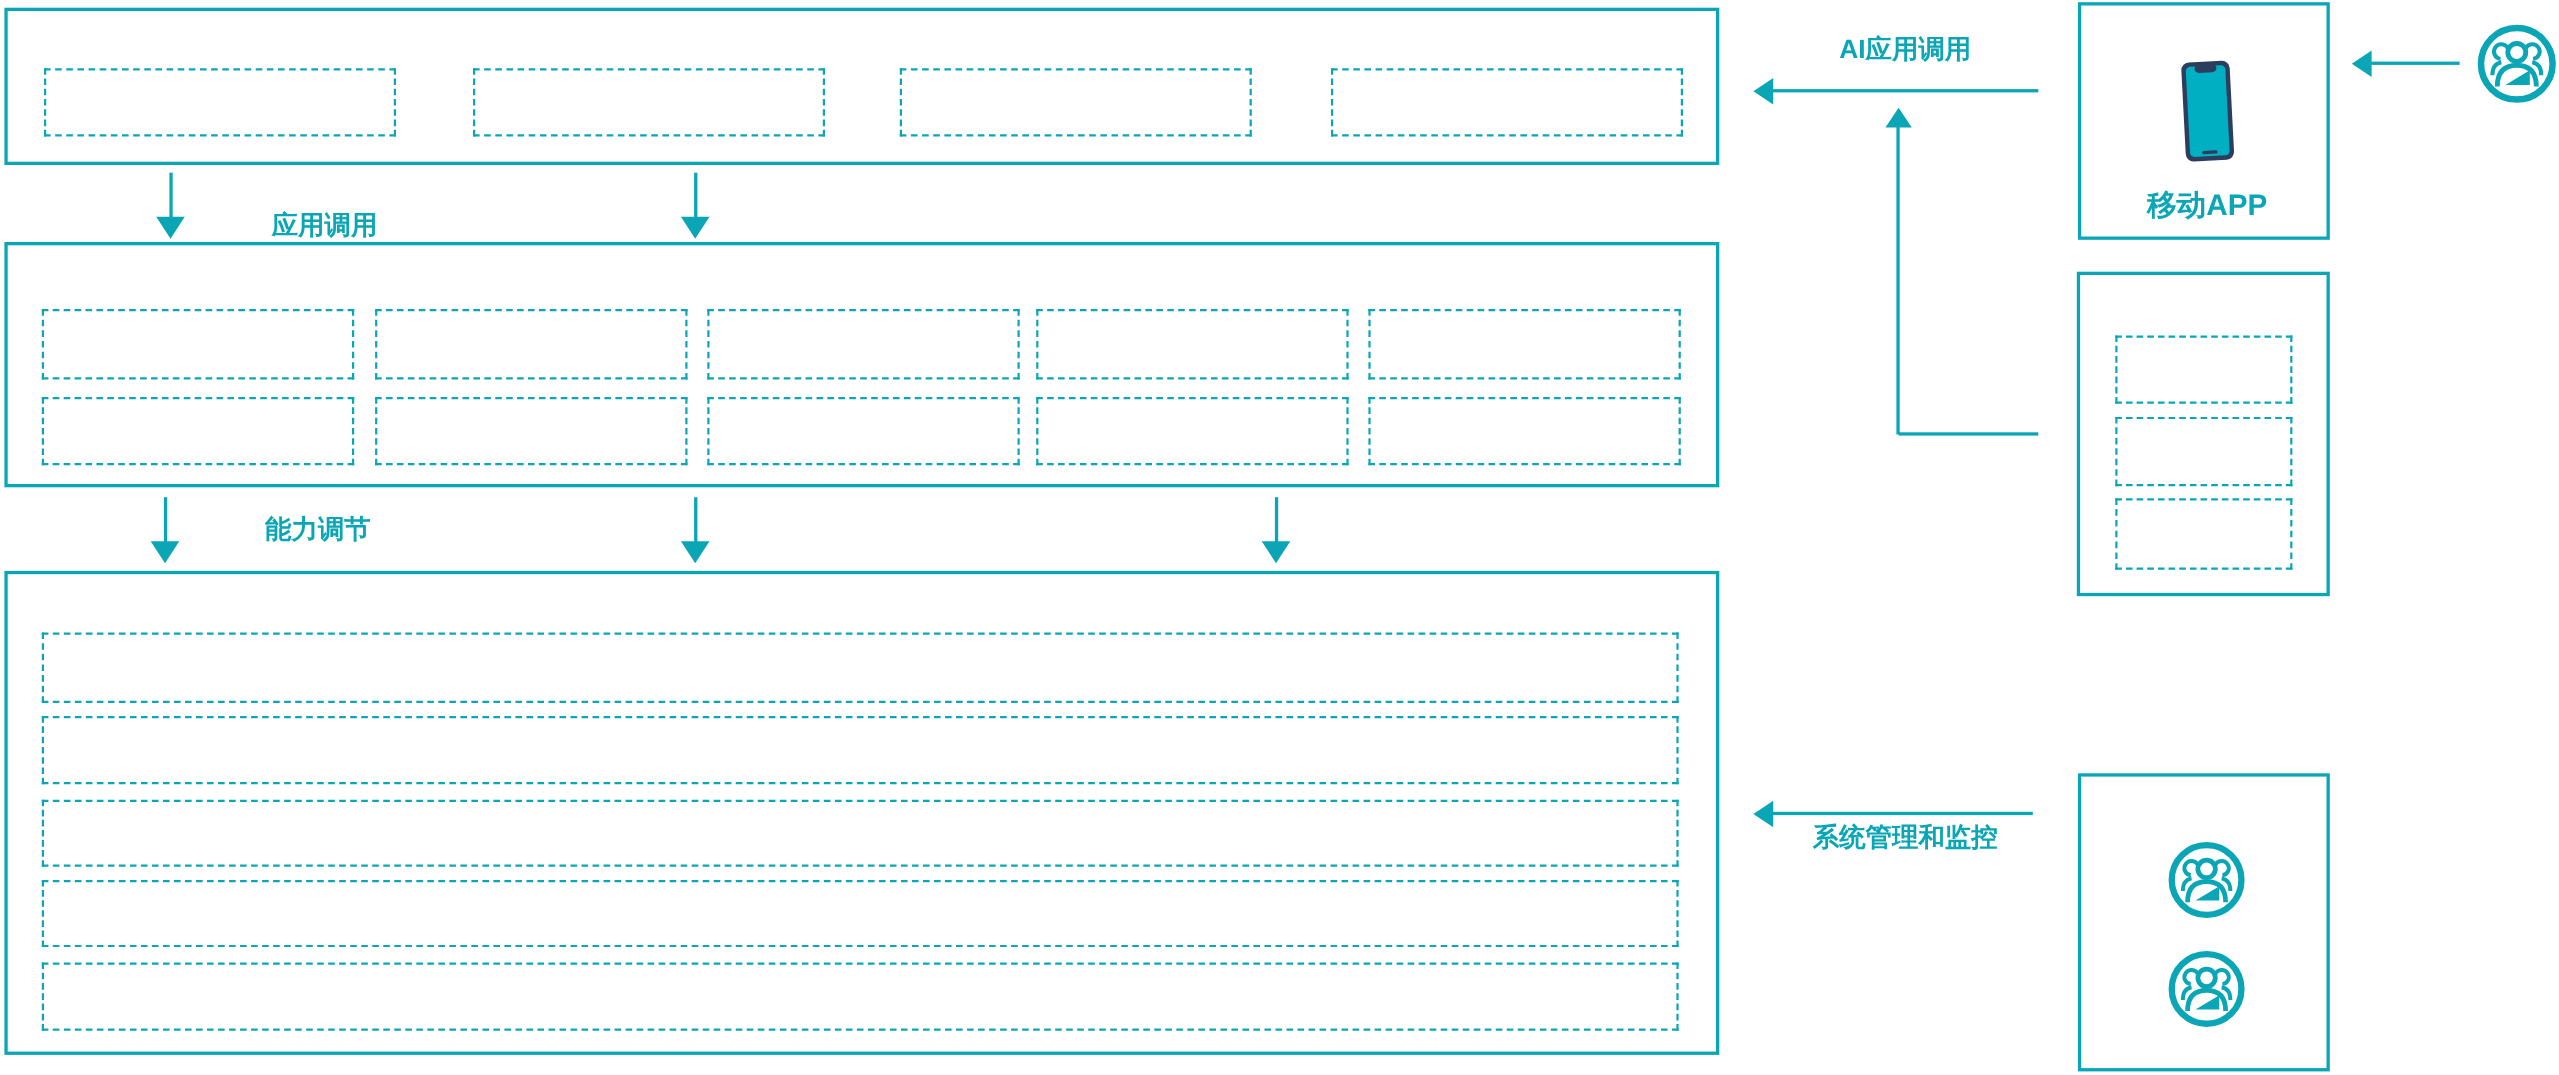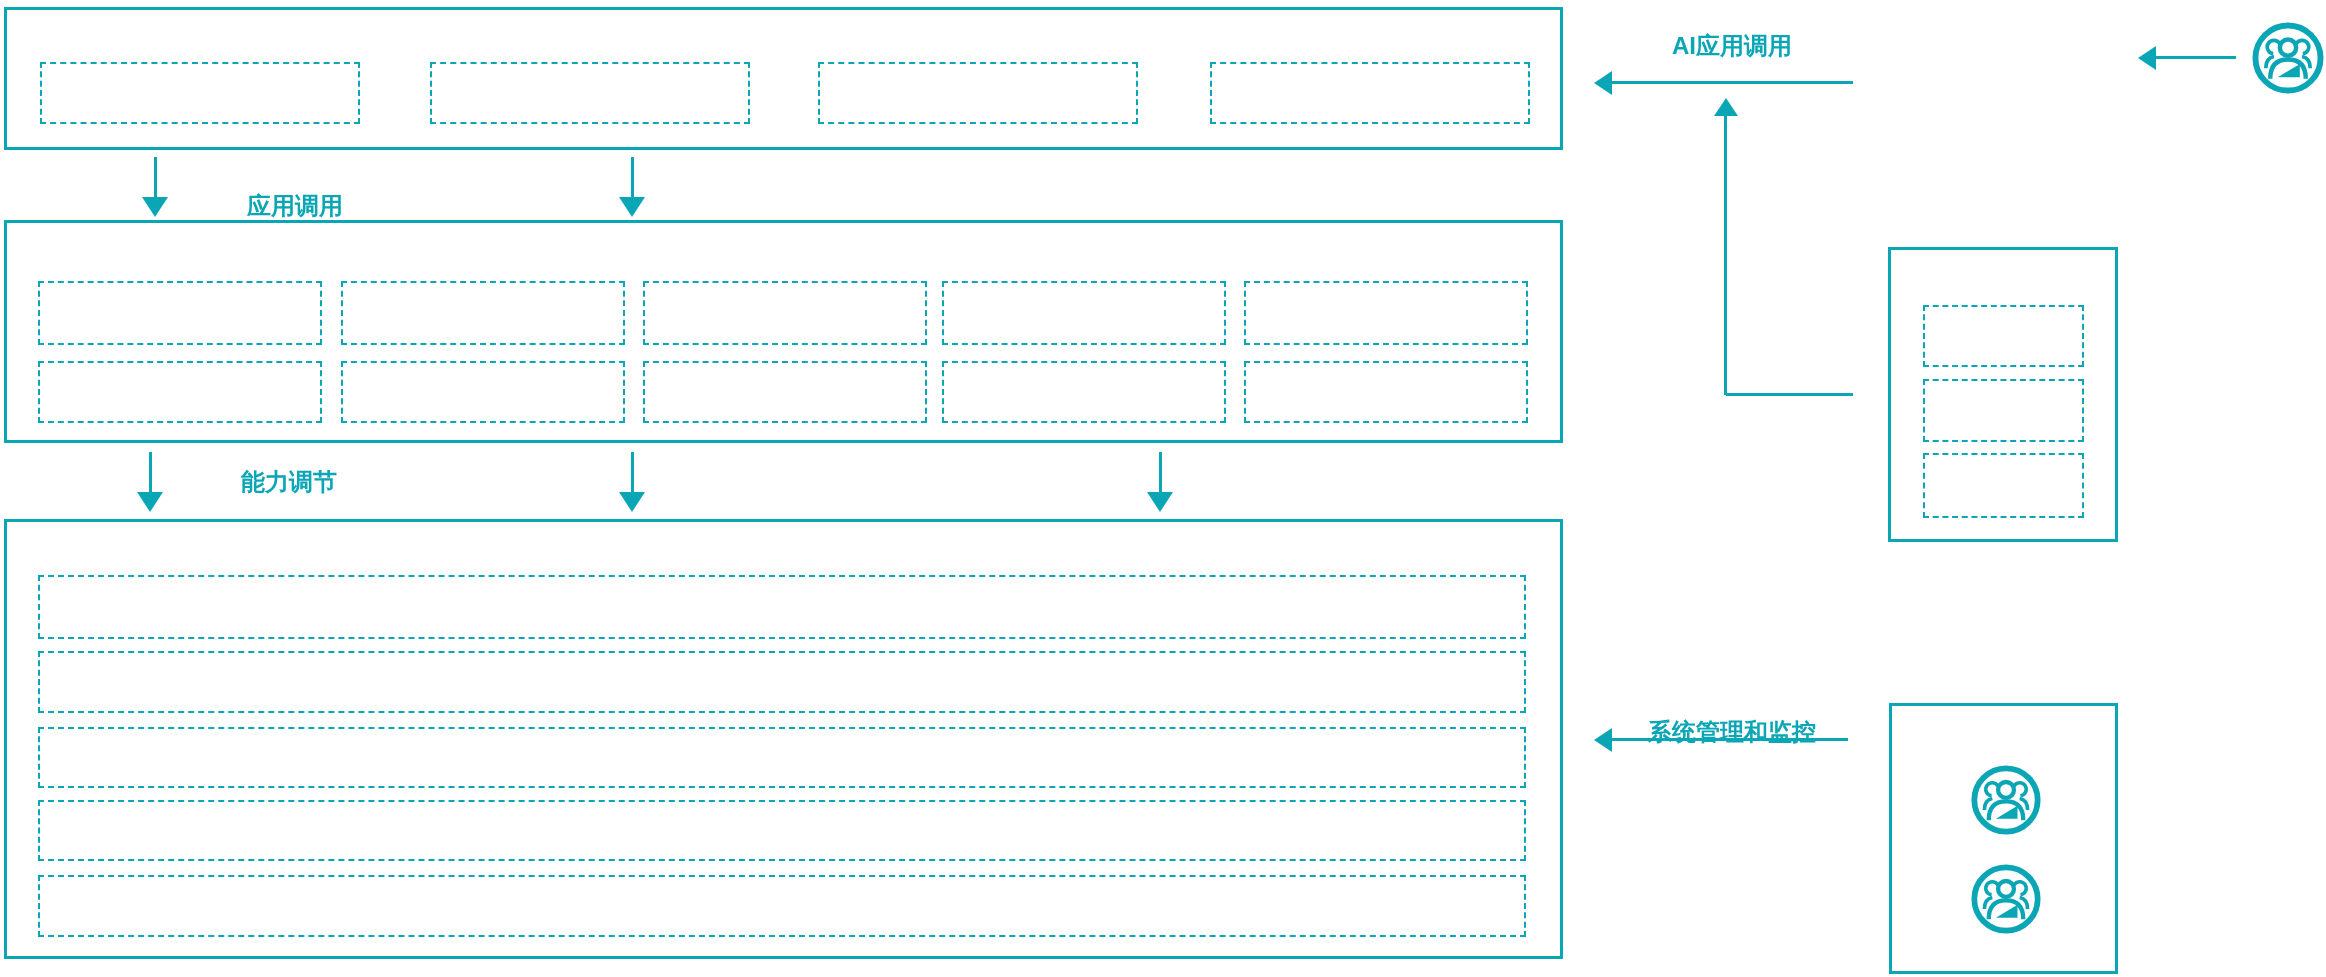--- a/index.html
+++ b/index.html
@@ -105,20 +105,29 @@
   </div>
 
   <div class="lbl" style="left:1672px;top:34px;">AI应用调用</div>
   <div class="hline" style="left:1610px;top:81px;width:243px;"></div>
   <div class="head-left" style="left:1594px;top:71px;"></div>
 
   <div class="head-up" style="left:1714px;top:98px;"></div>
   <div class="vline" style="left:1724px;top:114px;height:281px;"></div>
   <div class="hline" style="left:1726px;top:393px;width:127px;"></div>
 
+  <div class="solid-box" style="left:1889px;top:2px;width:229px;height:216px;">
+    <svg class="icon-abs" style="left:92px;top:50px;transform:rotate(-3deg);" width="46" height="92" viewBox="0 0 46 92">
+      <rect x="1" y="1" width="44" height="90" rx="7" fill="#2c3e5d"></rect>
+      <rect x="5" y="5" width="36" height="82" rx="4" fill="#00b0c2"></rect>
+      <rect x="13" y="3" width="20" height="8" rx="4" fill="#2c3e5d"></rect>
+      <rect x="16" y="82" width="14" height="3" rx="1.5" fill="#2c3e5d"></rect>
+    </svg>
+    <div class="lbl" style="left:0;top:168px;width:229px;text-align:center;font-size:27px;">移动APP</div>
+  </div>
 
   <svg class="icon-abs" style="left:2251px;top:21px;" width="74" height="74" viewBox="0 0 100 100">
     <circle cx="50" cy="50" r="44" fill="none" stroke="#0aa6b6" stroke-width="8"></circle>
     <circle cx="50" cy="36" r="11" fill="none" stroke="#0aa6b6" stroke-width="6"></circle>
     <path d="M30 44 a 9 9 0 1 1 9 -13" fill="none" stroke="#0aa6b6" stroke-width="5"></path>
     <path d="M70 44 a 9 9 0 1 0 -9 -13" fill="none" stroke="#0aa6b6" stroke-width="5"></path>
     <path d="M26 78 Q 26 52 50 52 Q 74 52 74 78" fill="none" stroke="#0aa6b6" stroke-width="6"></path>
     <path d="M20 64 Q 20 50 31 48" fill="none" stroke="#0aa6b6" stroke-width="5"></path>
     <path d="M80 64 Q 80 50 69 48" fill="none" stroke="#0aa6b6" stroke-width="5"></path>
     <polygon points="36,76 66,76 66,58" fill="#0aa6b6"></polygon>
@@ -127,21 +136,21 @@
   <div class="head-left" style="left:2138px;top:46px;"></div>
 
   <div class="solid-box" style="left:1888px;top:247px;width:230px;height:295px;">
     <div class="dash-box" style="left:32px;top:55px;width:161px;height:62px;"></div>
     <div class="dash-box" style="left:32px;top:129px;width:161px;height:63px;"></div>
     <div class="dash-box" style="left:32px;top:203px;width:161px;height:65px;"></div>
   </div>
 
   <div class="hline" style="left:1610px;top:738px;width:238px;"></div>
   <div class="head-left" style="left:1594px;top:728px;"></div>
-  <div class="lbl" style="left:1648px;top:720px;">系统管理和监控</div>
+  <div class="lbl" style="left:1648px;top:750px;">系统管理和监控</div>
 
   <div class="solid-box" style="left:1889px;top:703px;width:229px;height:271px;">
     <svg class="icon-abs" style="left:78px;top:58px;" width="72" height="72" viewBox="0 0 100 100">
       <circle cx="50" cy="50" r="44" fill="none" stroke="#0aa6b6" stroke-width="8"></circle>
       <circle cx="50" cy="36" r="11" fill="none" stroke="#0aa6b6" stroke-width="6"></circle>
       <path d="M30 44 a 9 9 0 1 1 9 -13" fill="none" stroke="#0aa6b6" stroke-width="5"></path>
       <path d="M70 44 a 9 9 0 1 0 -9 -13" fill="none" stroke="#0aa6b6" stroke-width="5"></path>
       <path d="M26 78 Q 26 52 50 52 Q 74 52 74 78" fill="none" stroke="#0aa6b6" stroke-width="6"></path>
       <path d="M20 64 Q 20 50 31 48" fill="none" stroke="#0aa6b6" stroke-width="5"></path>
       <path d="M80 64 Q 80 50 69 48" fill="none" stroke="#0aa6b6" stroke-width="5"></path>

